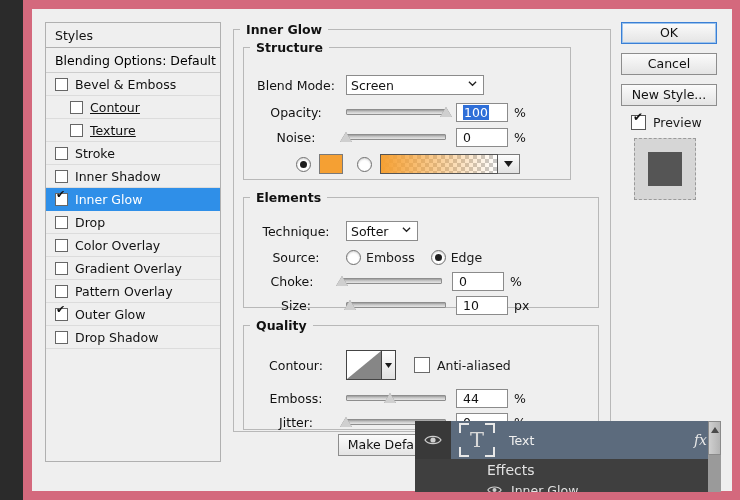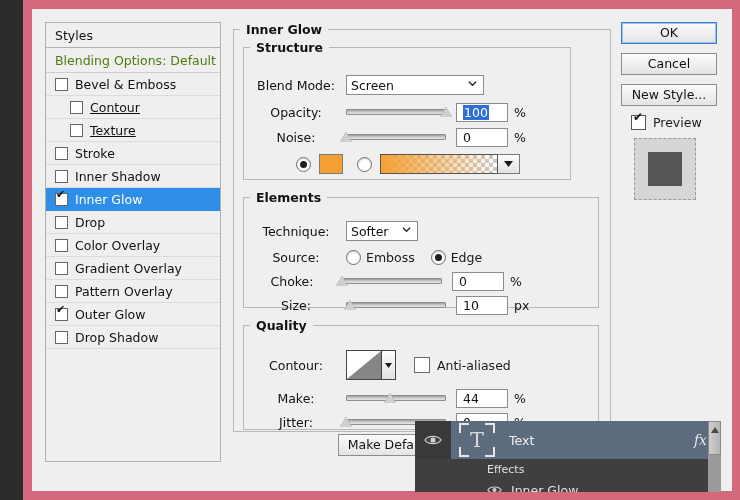--- a/index.html
+++ b/index.html
@@ -31,21 +31,21 @@
     background:#efefef;border:1px solid #b0b0b0;box-sizing:border-box;
   }
   .styles-header{
     height:25px;line-height:25px;padding-left:9px;
     background:#efefef;border-bottom:1px solid #b0b0b0;
     font-size:12.5px;color:#111;box-sizing:border-box;
   }
   .blend-row{
     height:25px;line-height:25px;padding-left:9px;
     background:#efefef;border-bottom:1px solid #cdcdcd;
-    font-size:12.5px;color:#4d7c0f;box-sizing:border-box;
+    font-size:12.5px;color:#000000;box-sizing:border-box;
   }
   .style-item{
     height:23px;line-height:23px;
     border-bottom:1px solid #dcdcdc;
     display:flex;align-items:center;
     padding-left:9px;box-sizing:border-box;
     font-size:12.5px;color:#111;
     background:#efefef;
   }
   .style-item.indent{padding-left:24px;text-decoration:underline;}
@@ -228,21 +228,21 @@
   .tthumb .c3{left:0;bottom:0;border-right:none;border-top:none;}
   .tthumb .c4{right:0;bottom:0;border-left:none;border-top:none;}
   .tthumb .tg{font-family:"DejaVu Serif","Liberation Serif",serif;font-size:21px;color:#d8d8d8;}
   .layer-name{margin-left:14px;color:#f0f0f0;font-size:12.5px;}
   .fxmark{
     margin-left:auto;margin-right:14px;color:#e8e8e8;font-size:14px;
     font-family:"DejaVu Serif","Liberation Serif",serif;font-style:italic;
   }
   .effects-row{
     height:21px;display:flex;align-items:center;background:#3f3f3f;
-    padding-left:72px;color:#e2e2e2;font-size:11px;box-sizing:border-box;
+    padding-left:72px;color:#e2e2e2;font-size:14px;box-sizing:border-box;
   }
   .ig-row{
     height:20px;display:flex;align-items:center;background:#3f3f3f;
     padding-left:72px;color:#e2e2e2;font-size:12.5px;box-sizing:border-box;
   }
   .mini-eye{margin-right:9px;display:flex;align-items:center;}
   .scrollbar{
     position:absolute;right:0;top:0;width:13px;height:71px;
     background:#9a9a9a;
   }
@@ -429,21 +429,21 @@
           <div class="contour-drop">
             <svg width="7" height="5" viewBox="0 0 7 5">
                 <path d="M0 0 L7 0 L3.5 5 Z" fill="#1a1a1a"></path>
               </svg>
           </div>
           <span class="sqcb" style="margin-left:18px;"></span>
           <span style="margin-left:7px;font-size:12.5px;">Anti-aliased</span>
         </div>
 
         <div class="row" style="left:8px;top:55px;width:338px;">
-          <div class="lbl" style="width:88px;">Make:</div>
+          <div class="lbl" style="width:88px;">Emboss:</div>
           <div class="slider" style="width:100px;margin-left:6px;">
             <div class="track"></div>
             <div class="thumb" id="range-thumb" style="left: calc(44% - 6px);"></div>
           </div>
           <div class="numbox" style="width:52px;margin-left:10px;">44</div>
           <div class="unit">%</div>
         </div>
 
         <div class="row" style="left:8px;top:79px;width:338px;">
           <div class="lbl" style="width:88px;">Jitter:</div>

